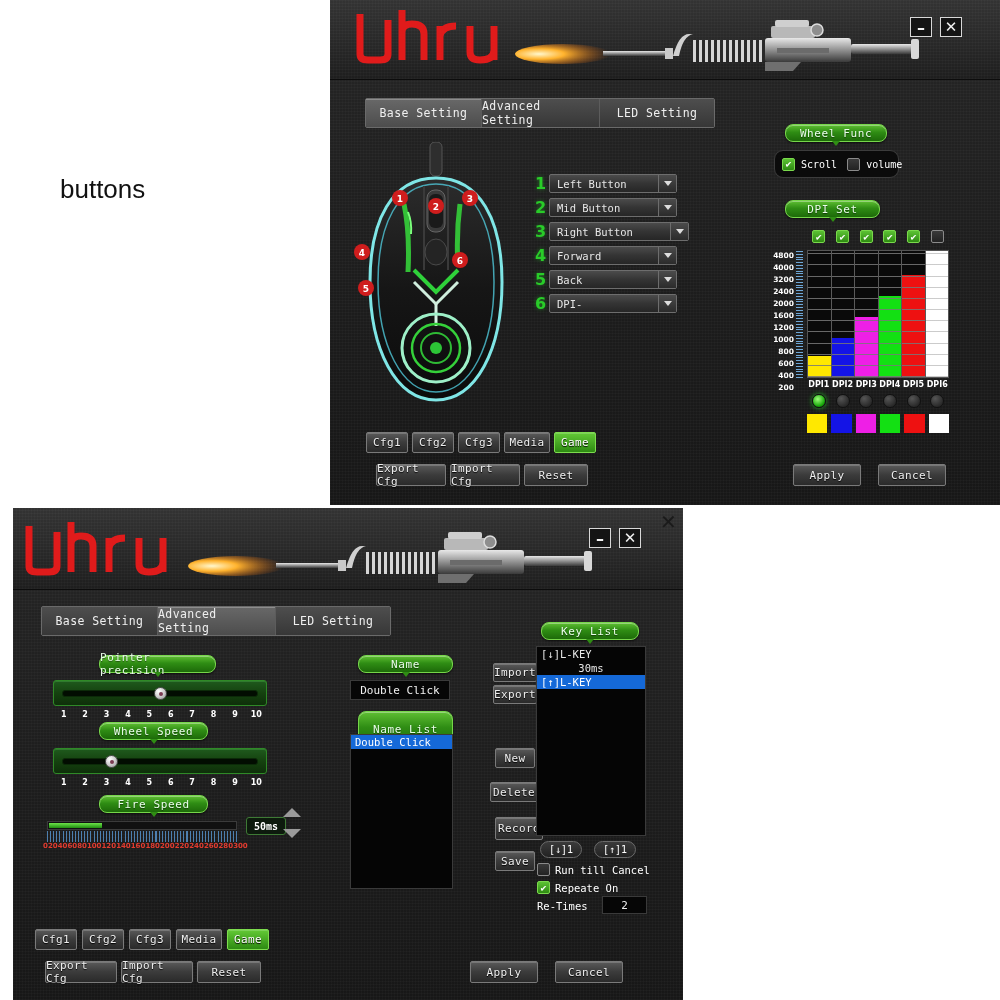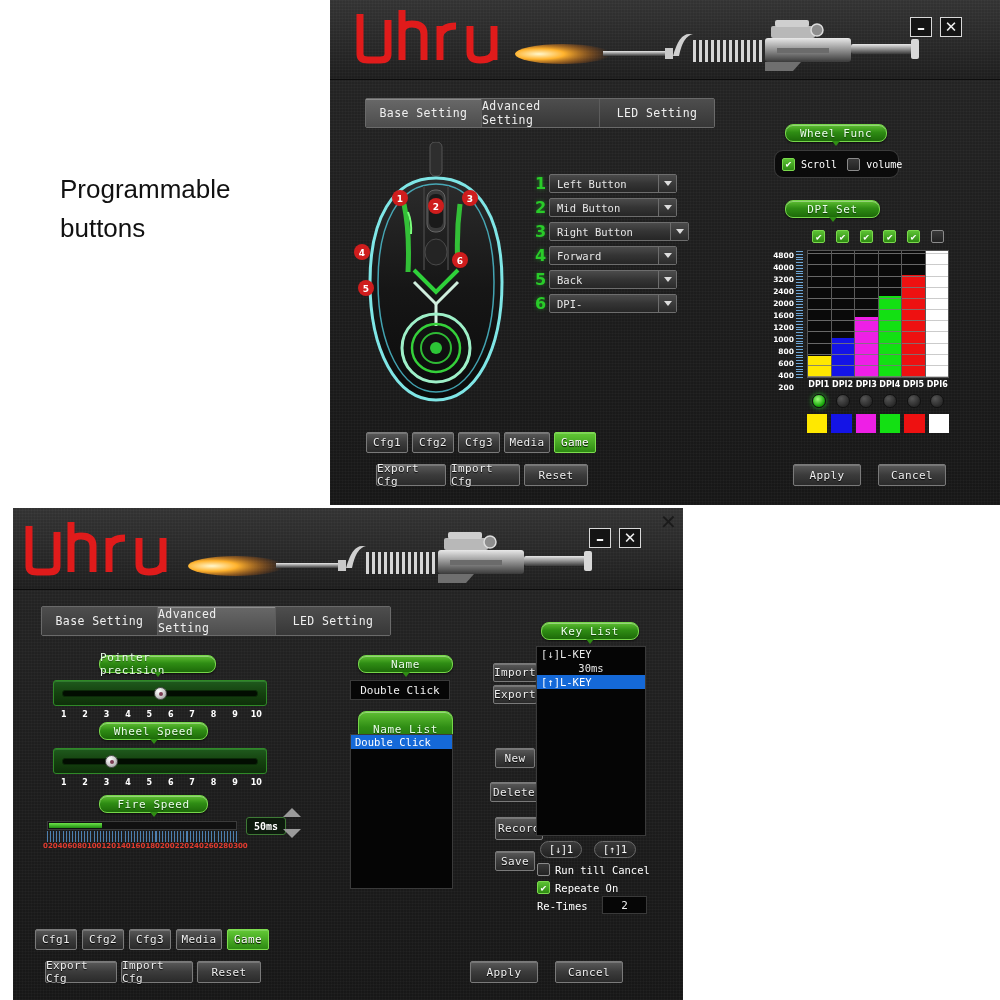--- a/index.html
+++ b/index.html
@@ -463,21 +463,20 @@
 
     <div class="gbtn" style="left:46px;top:464px;width:70px;height:22px;">Export Cfg</div>
     <div class="gbtn" style="left:120px;top:464px;width:70px;height:22px;">Import Cfg</div>
     <div class="gbtn" style="left:194px;top:464px;width:64px;height:22px;">Reset</div>
     <div class="gbtn" style="left:463px;top:464px;width:68px;height:22px;">Apply</div>
     <div class="gbtn" style="left:548px;top:464px;width:68px;height:22px;">Cancel</div>
   </div>
 
   <div class="whitepanel" style="left:0;top:0;width:330px;height:505px;"></div>
   <div class="callout" style="left:60px;top:170px;width:260px;">
-    <div>Programmable</div>
     <div>buttons</div>
   </div>
 
   <div class="win" style="left:13px;top:508px;width:670px;height:492px;">
 
     <div class="titlebar" style="height:82px;"></div>
 
     <svg class="rifle" width="420" height="62" viewBox="0 0 420 62" style="left:175px;top:16px;">
       <ellipse cx="48" cy="42" rx="48" ry="10" fill="url(#flash)"></ellipse>
       <rect x="88" y="39" width="70" height="5" fill="url(#mt1)"></rect>

